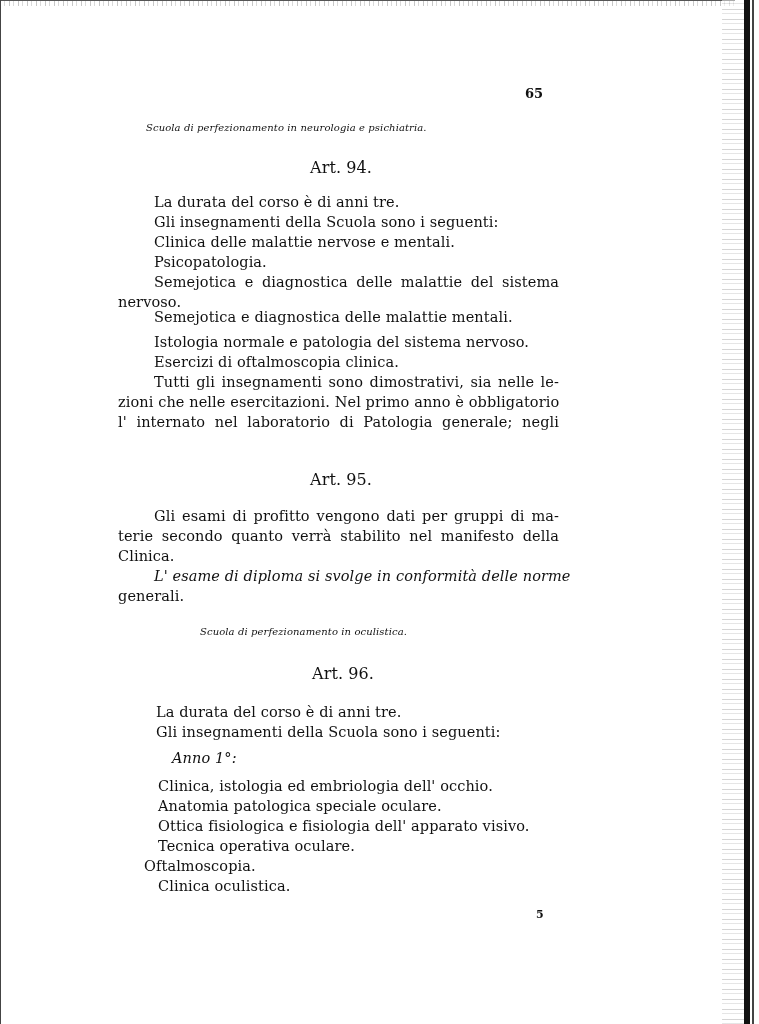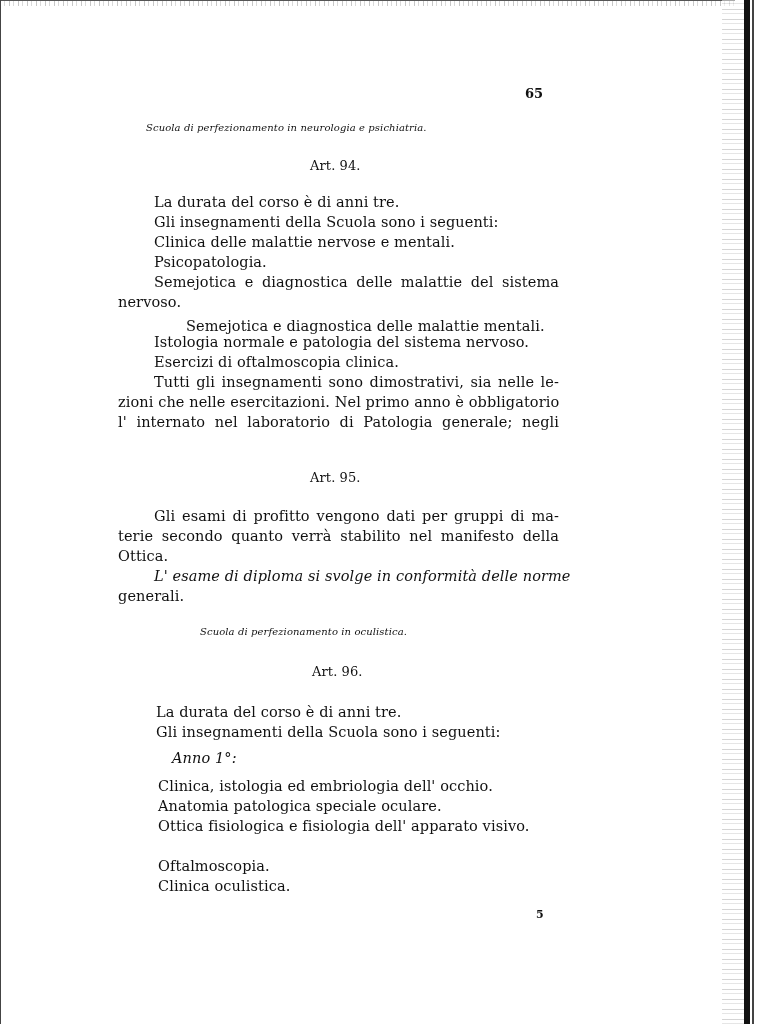--- a/index.html
+++ b/index.html
@@ -24,21 +24,21 @@
     }
     .binding-dark { position: absolute; left: 744px; top: 0; width: 6px; height: 1024px; background: #111; }
     .binding-thin { position: absolute; left: 752px; top: 0; width: 2px; height: 1024px; background: #444; }
     .binding-gap { position: absolute; left: 750px; top: 0; width: 2px; height: 1024px; background: #fff; }
 
     .t { position: absolute; white-space: nowrap; font-size: 14.5px; letter-spacing: 0.1px; }
     .it { font-style: italic; }
     .page-num { position: absolute; left: 525px; top: 86px; font-size: 13px; font-weight: bold; }
     .sig-num { position: absolute; left: 536px; top: 908px; font-size: 11px; font-weight: bold; }
     .heading { font-size: 10px; }
-    .art { font-size: 13px; text-align: right; }
+    .art { font-size: 16px; text-align: right; }
     .just { text-align: justify; text-align-last: justify; }
   </style>
 </head>
 <body>
 
 <div class="page">
   <div class="top-edge"></div>
   <div class="top-edge-line"></div>
   <div class="left-edge"></div>
   <div class="binding-speckle"></div>
@@ -50,41 +50,42 @@
 
   <div class="t it heading" style="left:146px; top:122px;">Scuola di perfezionamento in neurologia e psichiatria.</div>
   <div class="t art" style="left:310px; top:158px;">Art. 94.</div>
 
   <div class="t" style="left:154px; top:194px;">La durata del corso è di anni tre.</div>
   <div class="t" style="left:154px; top:214px;">Gli insegnamenti della Scuola sono i seguenti:</div>
   <div class="t" style="left:154px; top:234px;">Clinica delle malattie nervose e mentali.</div>
   <div class="t" style="left:154px; top:254px;">Psicopatologia.</div>
   <div class="t just" style="left:154px; top:274px; width:405px;">Semejotica e diagnostica delle malattie del sistema</div>
   <div class="t" style="left:118px; top:294px;">nervoso.</div>
-  <div class="t" style="left:154px; top:318px;margin-left:32px;">Semejotica e diagnostica delle malattie mentali.</div>
+  <div class="t" style="left:154px; top:309px;">Semejotica e diagnostica delle malattie mentali.</div>
   <div class="t" style="left:154px; top:334px;">Istologia normale e patologia del sistema nervoso.</div>
   <div class="t" style="left:154px; top:354px;">Esercizi di oftalmoscopia clinica.</div>
   <div class="t just" style="left:154px; top:374px; width:405px;">Tutti gli insegnamenti sono dimostrativi, sia nelle le-</div>
   <div class="t just" style="left:118px; top:394px; width:441px;">zioni che nelle esercitazioni. Nel primo anno è obbligatorio</div>
   <div class="t just" style="left:118px; top:414px; width:441px;">l' internato nel laboratorio di Patologia generale; negli</div>
 
   <div class="t art" style="left:310px; top:470px;">Art. 95.</div>
   <div class="t just" style="left:154px; top:508px; width:405px;">Gli esami di profitto vengono dati per gruppi di ma-</div>
   <div class="t just" style="left:118px; top:528px; width:441px;">terie secondo quanto verrà stabilito nel manifesto della</div>
-  <div class="t" style="left:118px; top:548px;">Ottica.</div>
+  <div class="t" style="left:118px; top:548px;">Clinica.</div>
   <div class="t just" style="left:154px; top:568px; width:405px;font-style:italic;">L' esame di diploma si svolge in conformità delle norme</div>
   <div class="t" style="left:118px; top:588px;">generali.</div>
 
   <div class="t it heading" style="left:200px; top:626px;">Scuola di perfezionamento in oculistica.</div>
   <div class="t art" style="left:312px; top:664px;">Art. 96.</div>
 
   <div class="t" style="left:156px; top:704px;">La durata del corso è di anni tre.</div>
   <div class="t" style="left:156px; top:724px;">Gli insegnamenti della Scuola sono i seguenti:</div>
   <div class="t it" style="left:172px; top:750px;">Anno 1°:</div>
 
   <div class="t" style="left:158px; top:778px;">Clinica, istologia ed embriologia dell' occhio.</div>
   <div class="t" style="left:158px; top:798px;">Anatomia patologica speciale oculare.</div>
   <div class="t" style="left:158px; top:818px;">Ottica fisiologica e fisiologia dell' apparato visivo.</div>
-  <div class="t" style="left:158px; top:858px;text-align:center;">Oftalmoscopia.</div>
+  <div class="t" style="left:158px; top:838px;">Tecnica operativa oculare.</div>
+  <div class="t" style="left:144px; top:858px;text-align:center;">Oftalmoscopia.</div>
   <div class="t" style="left:158px; top:878px;">Clinica oculistica.</div>
 
   <div class="sig-num">5</div>
 </div>
 
 </body></html>

